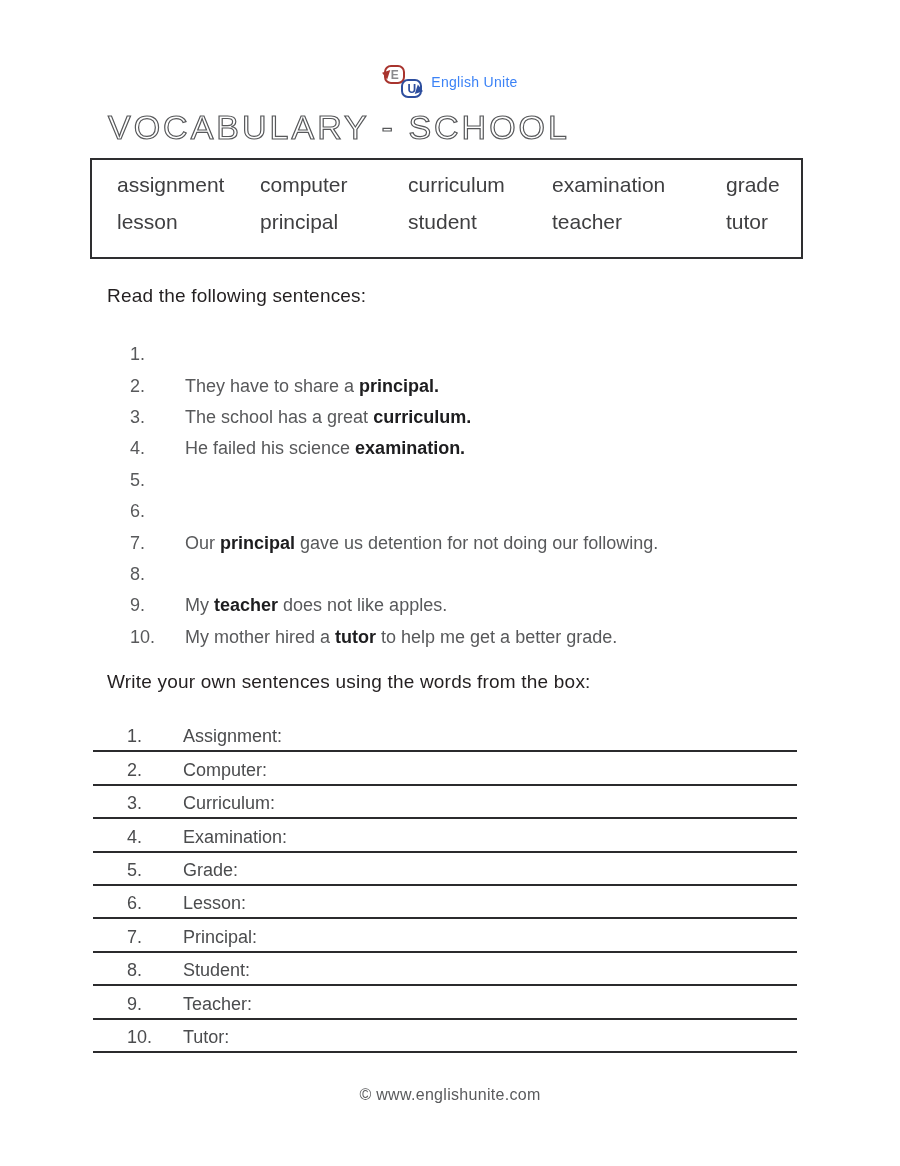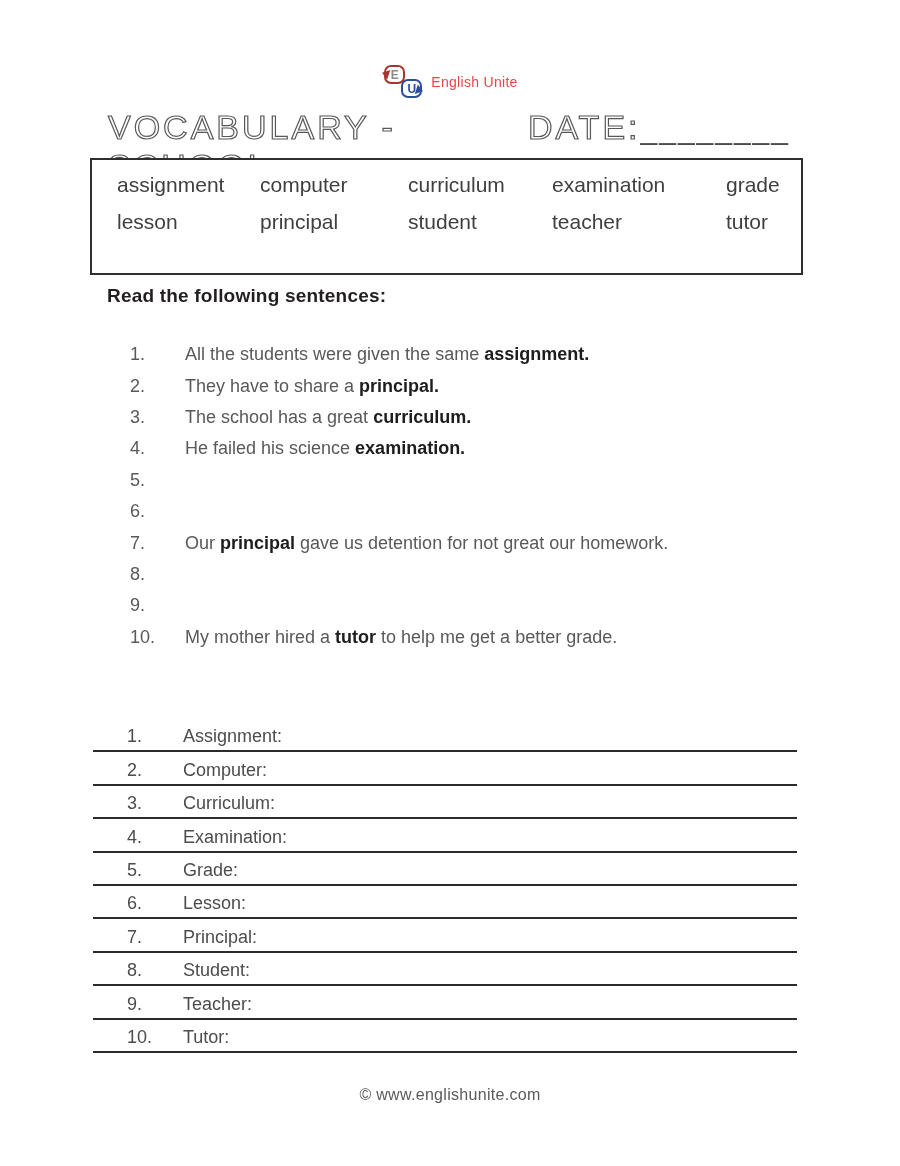--- a/index.html
+++ b/index.html
@@ -13,47 +13,47 @@
   .logo{position:absolute;top:64px;left:0;width:100%;display:flex;justify-content:center;align-items:center;gap:7px;}
   .logo-icon{position:relative;width:42px;height:36px;flex:0 0 auto;}
   .bubble{position:absolute;width:21px;height:19px;background:#fff;border-radius:7px;
     display:flex;align-items:center;justify-content:center;font-size:12px;font-weight:700;box-sizing:border-box;}
   .bubble-e{left:2px;top:1px;border:2.5px solid #a8342e;color:#8a8a8d;z-index:1;}
   .bubble-e::before{content:"";position:absolute;left:-9px;top:1px;border:5px solid transparent;
     border-right:7px solid #a8342e;transform:rotate(18deg);}
   .bubble-u{right:2px;bottom:2px;border:2.5px solid #2d4e9e;color:#2d4e9e;z-index:2;}
   .bubble-u::after{content:"";position:absolute;right:-8px;bottom:0px;border:5px solid transparent;
     border-left:7px solid #2d4e9e;transform:rotate(18deg);}
-  .logo-text{font-size:14px;color:#ef4444;letter-spacing:.3px;}
+  .logo-text{font-size:14px;color:#3b82f6;letter-spacing:.3px;}
 
   
   .title-row{position:absolute;top:108px;left:108px;width:682px;display:flex;justify-content:space-between;align-items:baseline;}
   .outline{
     font-size:34px;font-weight:400;letter-spacing:3px;
     color:transparent;-webkit-text-stroke:1.2px #57585a;
   }
   @supports not (-webkit-text-stroke:1px #000){ .outline{color:#57585a;} }
   .title{margin:0;}
   .date{white-space:nowrap;}
   .date-line{
     color:#4a4a4c;-webkit-text-stroke:0;letter-spacing:2px;font-size:30px;
   }
 
   
   .word-box{
-    position:absolute;top:158px;left:90px;width:713px;height:117px;box-sizing:border-box;
+    position:absolute;top:158px;left:90px;width:713px;height:101px;box-sizing:border-box;
     border:2px solid #2e2e30;background:#fff;
     display:grid;grid-template-columns:143px 148px 144px 174px 1fr;
     padding:13px 0 0 25px;row-gap:13px;align-content:start;
   }
   .word{font-size:21px;color:#3f3f41;}
 
   
   .section-heading{
-    position:absolute;left:107px;margin:0;font-size:19px;font-weight:700;color:#231f20;letter-spacing:.2px;
+    position:absolute;left:107px;margin:0;font-size:19px;font-weight:400;color:#231f20;letter-spacing:.2px;
   }
   .h-read{top:285px;}
   .h-write{top:671px;}
 
   
   .sentences{position:absolute;top:339px;left:130px;width:680px;}
   .sentence-row{display:flex;height:31.4px;align-items:center;font-size:18px;color:#58595b;}
   .s-num{flex:0 0 55px;}
   .s-text b{color:#1d1d1f;font-weight:700;}
 
@@ -81,44 +81,40 @@
         </div>
       <div class="bubble bubble-u">
           <span>U</span>
         </div>
     </div>
     <span class="logo-text">English Unite</span>
   </div>
 
   <div class="title-row">
     <h1 class="title outline">VOCABULARY - SCHOOL</h1>
-    <div class="date outline">
-      <span>DATE:</span><span class="date-line">________</span>
-    </div>
   </div>
 
   <div class="word-box">
     <span class="word">assignment</span>
     <span class="word">computer</span>
     <span class="word">curriculum</span>
     <span class="word">examination</span>
     <span class="word">grade</span>
     <span class="word">lesson</span>
     <span class="word">principal</span>
     <span class="word">student</span>
     <span class="word">teacher</span>
     <span class="word">tutor</span>
   </div>
 
   <h2 class="section-heading h-read">Read the following sentences:</h2>
 
   <div class="sentences">
     <div class="sentence-row">
       <span class="s-num">1.</span>
-      <span class="s-text"><span>All the students were given the same </span><b>assignment.</b><span></span></span>
     </div>
     <div class="sentence-row">
       <span class="s-num">2.</span>
       <span class="s-text"><span>They have to share a </span><b>principal.</b><span></span></span>
     </div>
     <div class="sentence-row">
       <span class="s-num">3.</span>
       <span class="s-text"><span>The school has a great </span><b>curriculum.</b><span></span></span>
     </div>
     <div class="sentence-row">
@@ -126,34 +122,36 @@
       <span class="s-text"><span>He failed his science </span><b>examination.</b><span></span></span>
     </div>
     <div class="sentence-row">
       <span class="s-num">5.</span>
     </div>
     <div class="sentence-row">
       <span class="s-num">6.</span>
     </div>
     <div class="sentence-row">
       <span class="s-num">7.</span>
-      <span class="s-text"><span>Our </span><b>principal</b><span> gave us detention for not great our homework.</span></span>
+      <span class="s-text"><span>Our </span><b>principal</b><span> gave us detention for not doing our following.</span></span>
     </div>
     <div class="sentence-row">
       <span class="s-num">8.</span>
     </div>
     <div class="sentence-row">
       <span class="s-num">9.</span>
+      <span class="s-text"><span>My </span><b>teacher</b><span> does not like apples.</span></span>
     </div>
     <div class="sentence-row">
       <span class="s-num">10.</span>
       <span class="s-text"><span>My mother hired a </span><b>tutor</b><span> to help me get a better grade.</span></span>
     </div>
   </div>
 
+  <h2 class="section-heading h-write">Write your own sentences using the words from the box:</h2>
 
   <div class="write-list">
     <div class="write-row">
       <span class="w-num">1.</span>
       <span class="w-label">Assignment:</span>
       <span class="w-fill"></span>
     </div>
     <div class="write-row">
       <span class="w-num">2.</span>
       <span class="w-label">Computer:</span>

